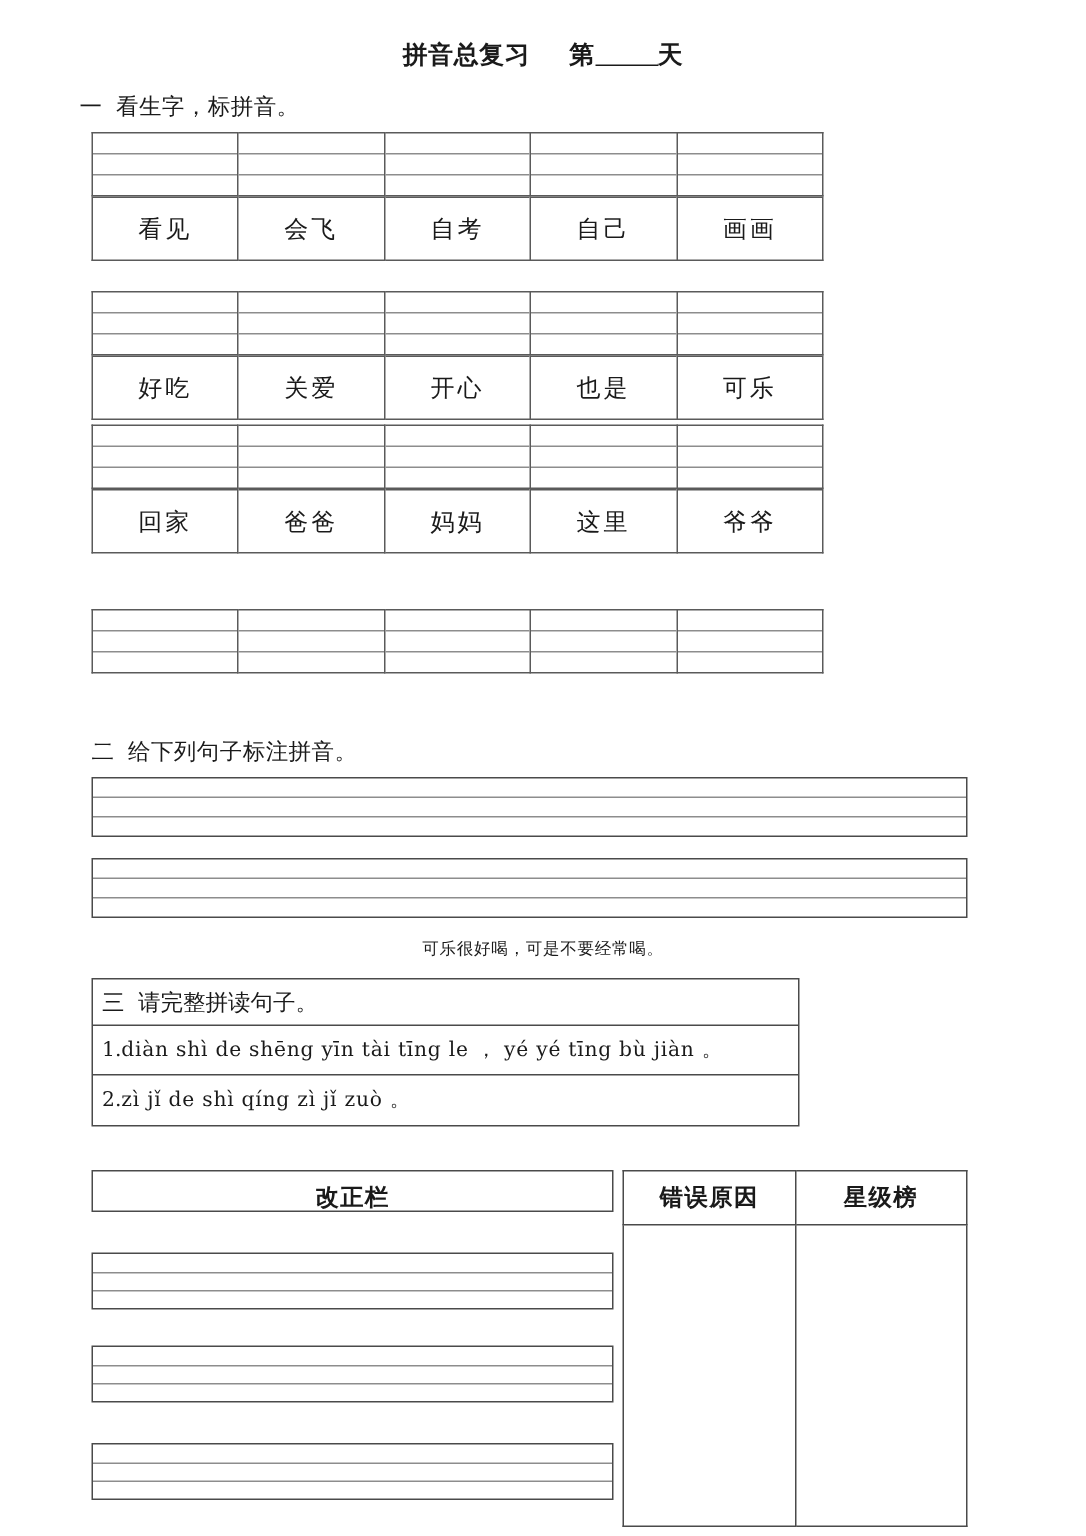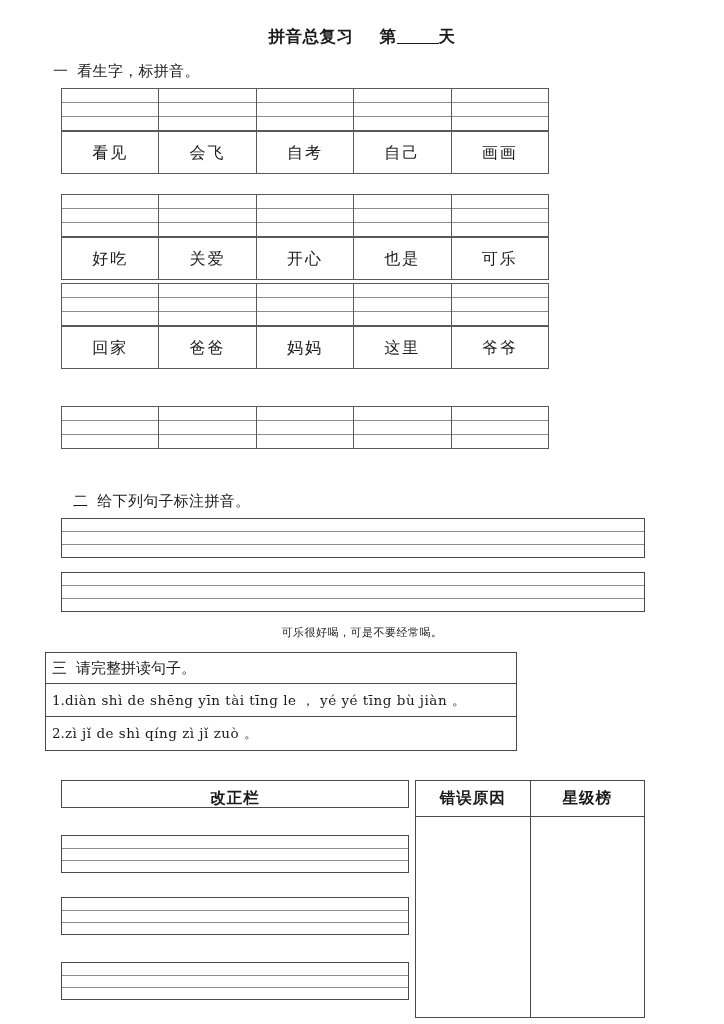--- a/index.html
+++ b/index.html
@@ -107,21 +107,21 @@
     left: 0;
     width: 724px;
     text-align: center;
     font-size: 11px;
     letter-spacing: 0.5px;
   }
 
   
   .sec3-box {
     position: absolute;
-    left: 45px;
+    left: 61px;
     width: 472px;
     box-sizing: border-box;
     border: 1.3px solid #4a4a4a;
   }
   .sec3-head {
     height: 31px;
     line-height: 31px;
     padding-left: 6px;
     font-size: 15px;
     border-bottom: 1.2px solid #4a4a4a;
@@ -381,21 +381,21 @@
       <td>
             <div class="pinyin-cellgrid">
               <div class="ln l1"></div>
               <div class="ln l2"></div>
             </div>
           </td>
     </tr>
   </tbody>
     </table>
 
-  <div class="sec-heading" style="left:61px; top:492px;margin-left:12px;">
+  <div class="sec-heading" style="left:61px; top:492px;">
     <span class="sec-num">二</span><span>给下列句子标注拼音。</span>
   </div>
 
   <div class="grid-box" style="left:61px; top:518px; width:584px; height:40px;">
     <div class="gl" style="top:12px;"></div>
     <div class="gl" style="top:25px;"></div>
   </div>
 
   <div class="grid-box" style="left:61px; top:572px; width:584px; height:40px;">
     <div class="gl" style="top:12px;"></div>

